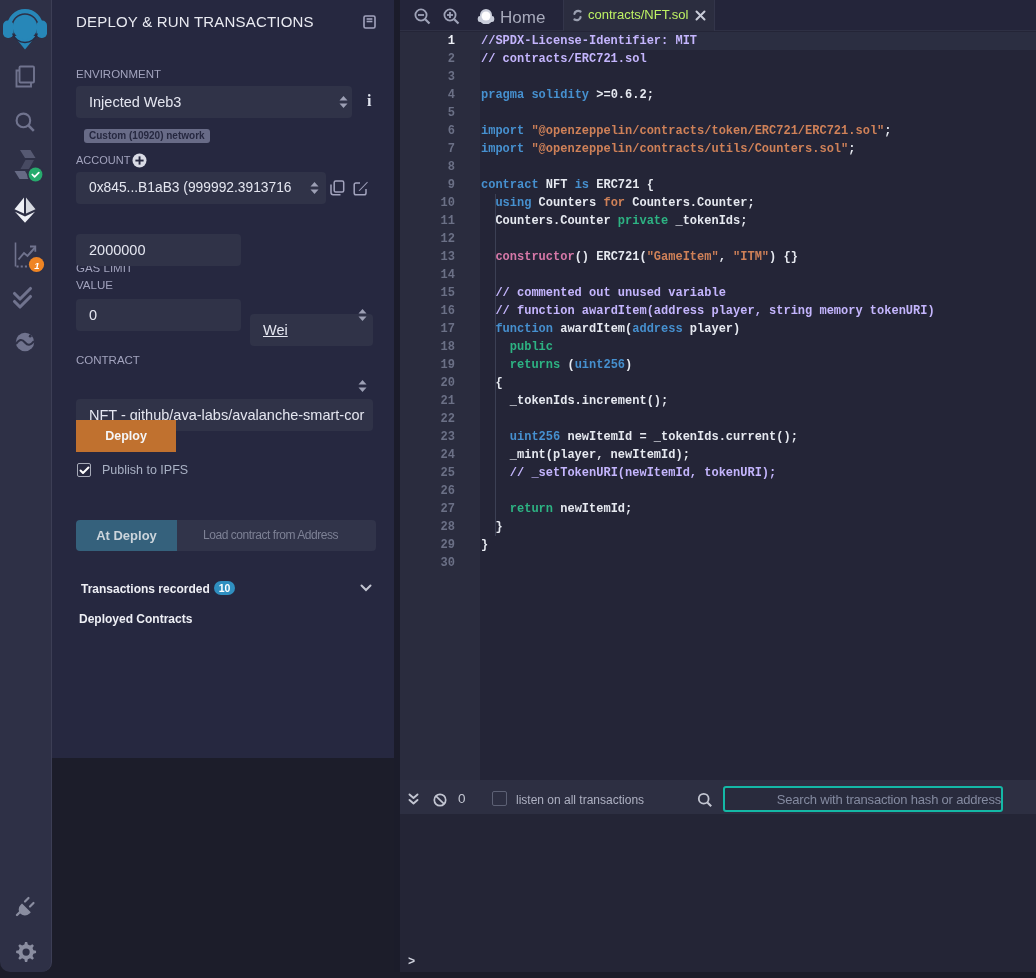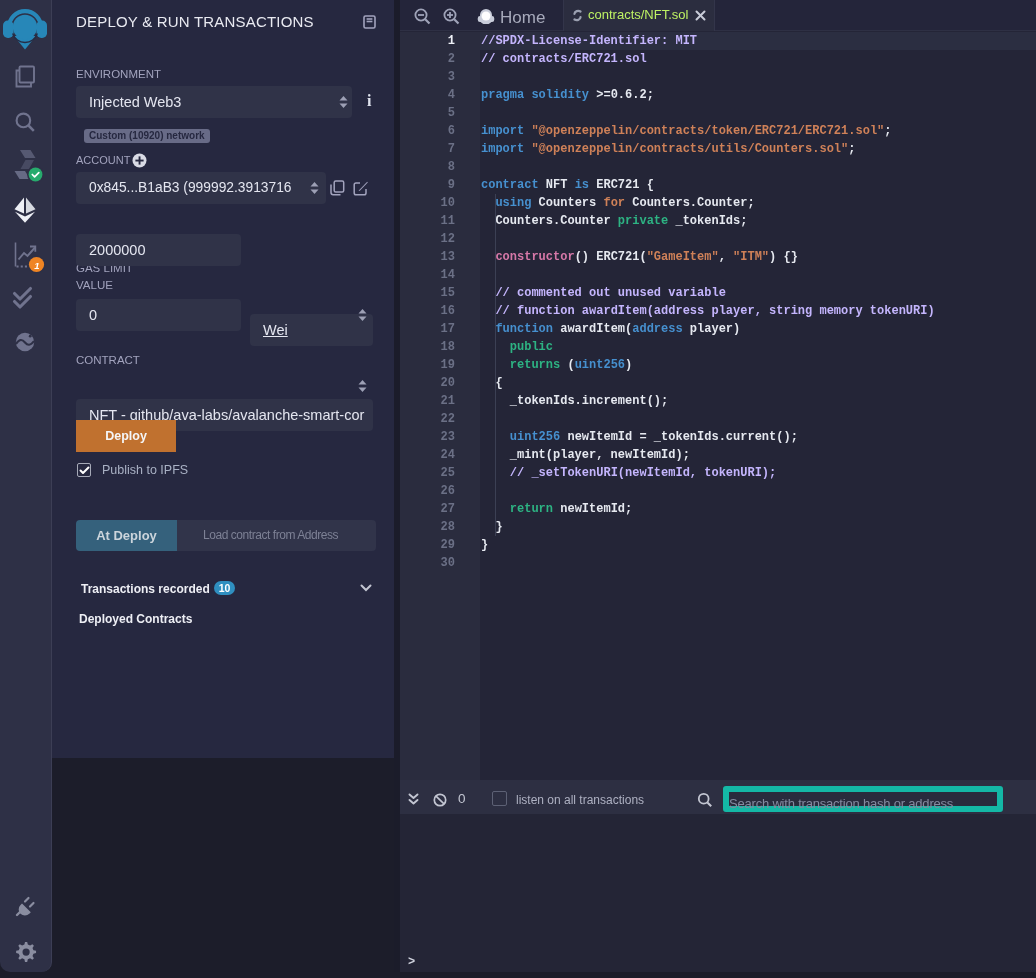--- a/index.html
+++ b/index.html
@@ -136,21 +136,21 @@
         <circle cx="7" cy="7" r="5.7"></circle>
         <line x1="3" y1="3.2" x2="11" y2="10.8"></line>
       </svg>
       <div class="abs" style="left:58px;top:11px;font-size:13.5px;color:#c3c6d2;">0</div>
       <div class="abs" style="left:92px;top:11px;width:15px;height:15px;border:1.5px solid #5d6175;border-radius:2px;"></div>
       <div class="abs" style="left:116px;top:12.5px;font-size:12px;color:#aeb1c2;">listen on all transactions</div>
       <svg class="abs" style="left:297px;top:12px;" width="16" height="16" viewBox="0 0 16 16" fill="none" stroke="#c3c6d2" stroke-width="1.8">
         <circle cx="6.7" cy="6.7" r="4.9"></circle>
         <line x1="10.4" y1="10.4" x2="14.2" y2="14.2" stroke-width="2.1"></line>
       </svg>
-      <div class="abs" style="left:323px;top:6px;width:280px;height:26px;background:#292b3d;border:6px solid #14b8a6;border-radius:3px;color:#848aa0;font-size:13px;letter-spacing:-.2px;line-height:24px;">Search with transaction hash or address</div>
+      <div class="abs" style="left:323px;top:6px;width:280px;height:26px;background:#292b3d;border:2px solid #14b8a6;border-radius:3px;color:#848aa0;font-size:13px;letter-spacing:-.2px;line-height:24px;padding-left:14px;text-align:right;">Search with transaction hash or address</div>
     </div>
     <div id="termcontent" class="abs"></div>
     <pre class="code abs" style="left:8px;top:953px;color:#d0d3de;">&gt;</pre>
   </div>
   <div id="panel" class="abs">
     <div class="abs" style="left:24px;top:13px;font-size:15px;color:#e9eaf1;letter-spacing:.2px;">DEPLOY &amp; RUN TRANSACTIONS</div>
     <svg class="abs" style="left:311px;top:15px;" width="13" height="14" viewBox="0 0 13 14" fill="none" stroke="#a2a3bd" stroke-width="1.6">
       <rect x="1" y="1" width="11" height="12" rx="1.5"></rect>
       <line x1="3.6" y1="4" x2="9.4" y2="4"></line>
       <line x1="3.6" y1="6.5" x2="9.4" y2="6.5"></line>

